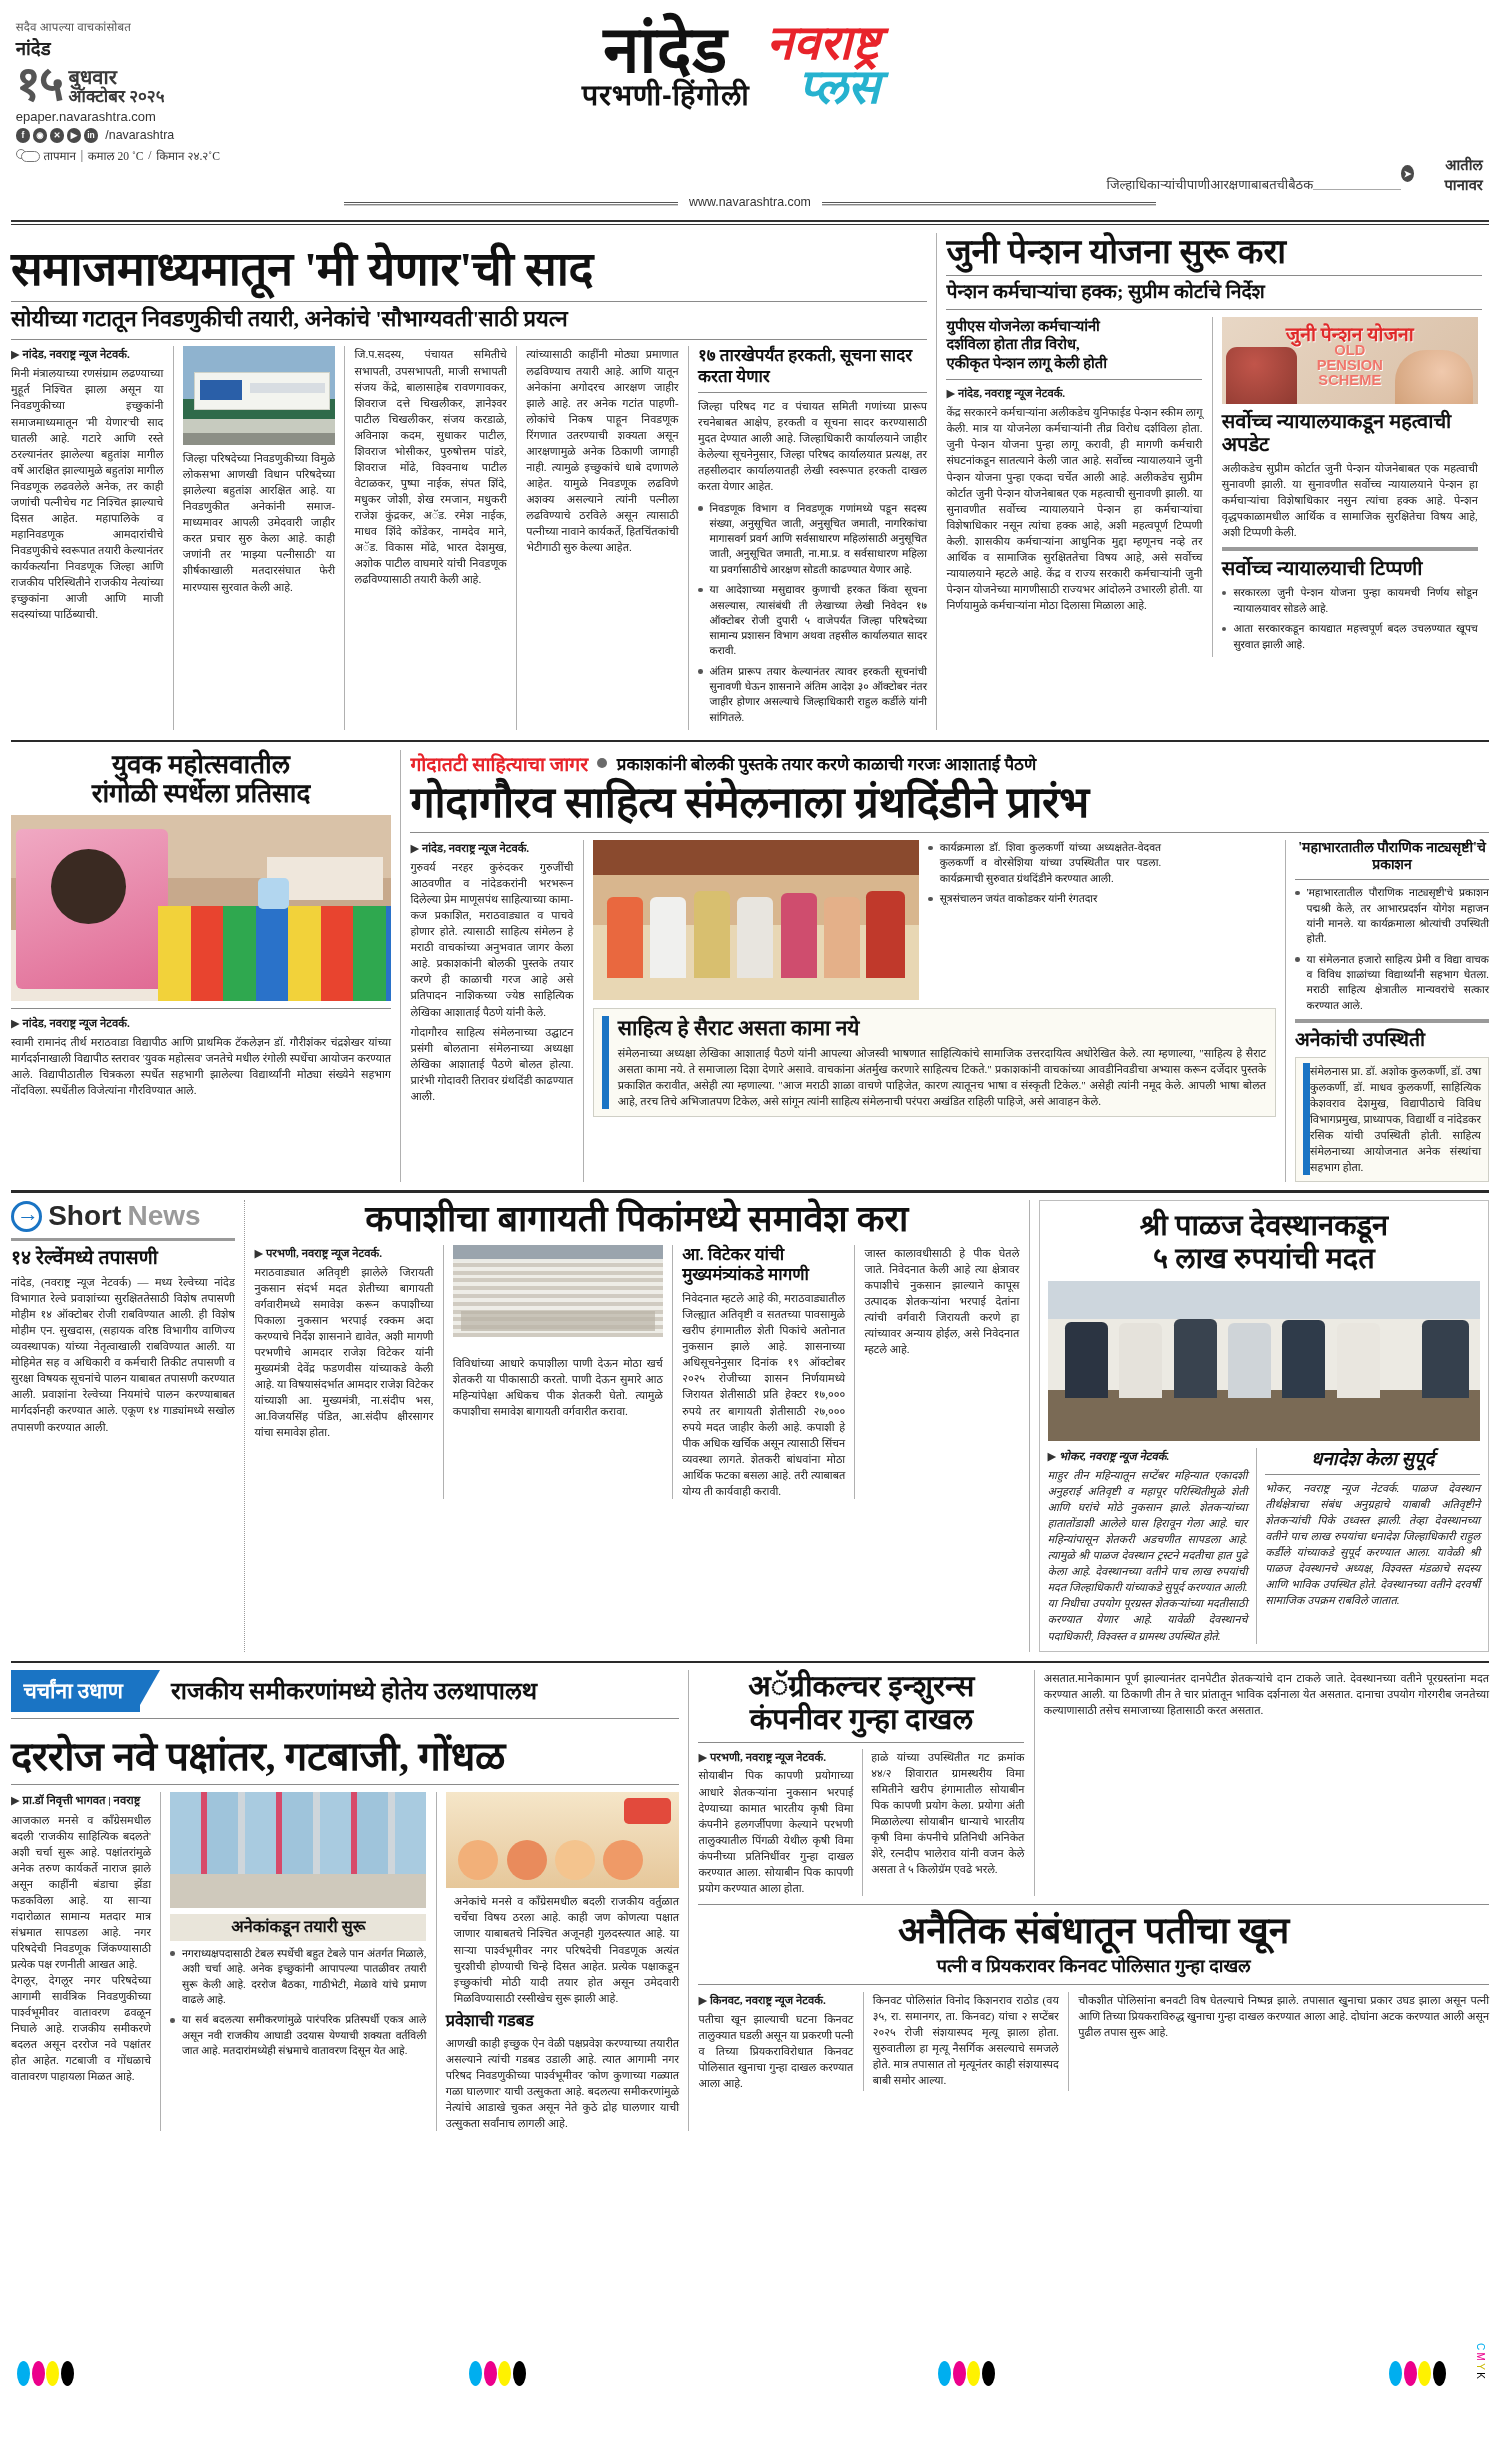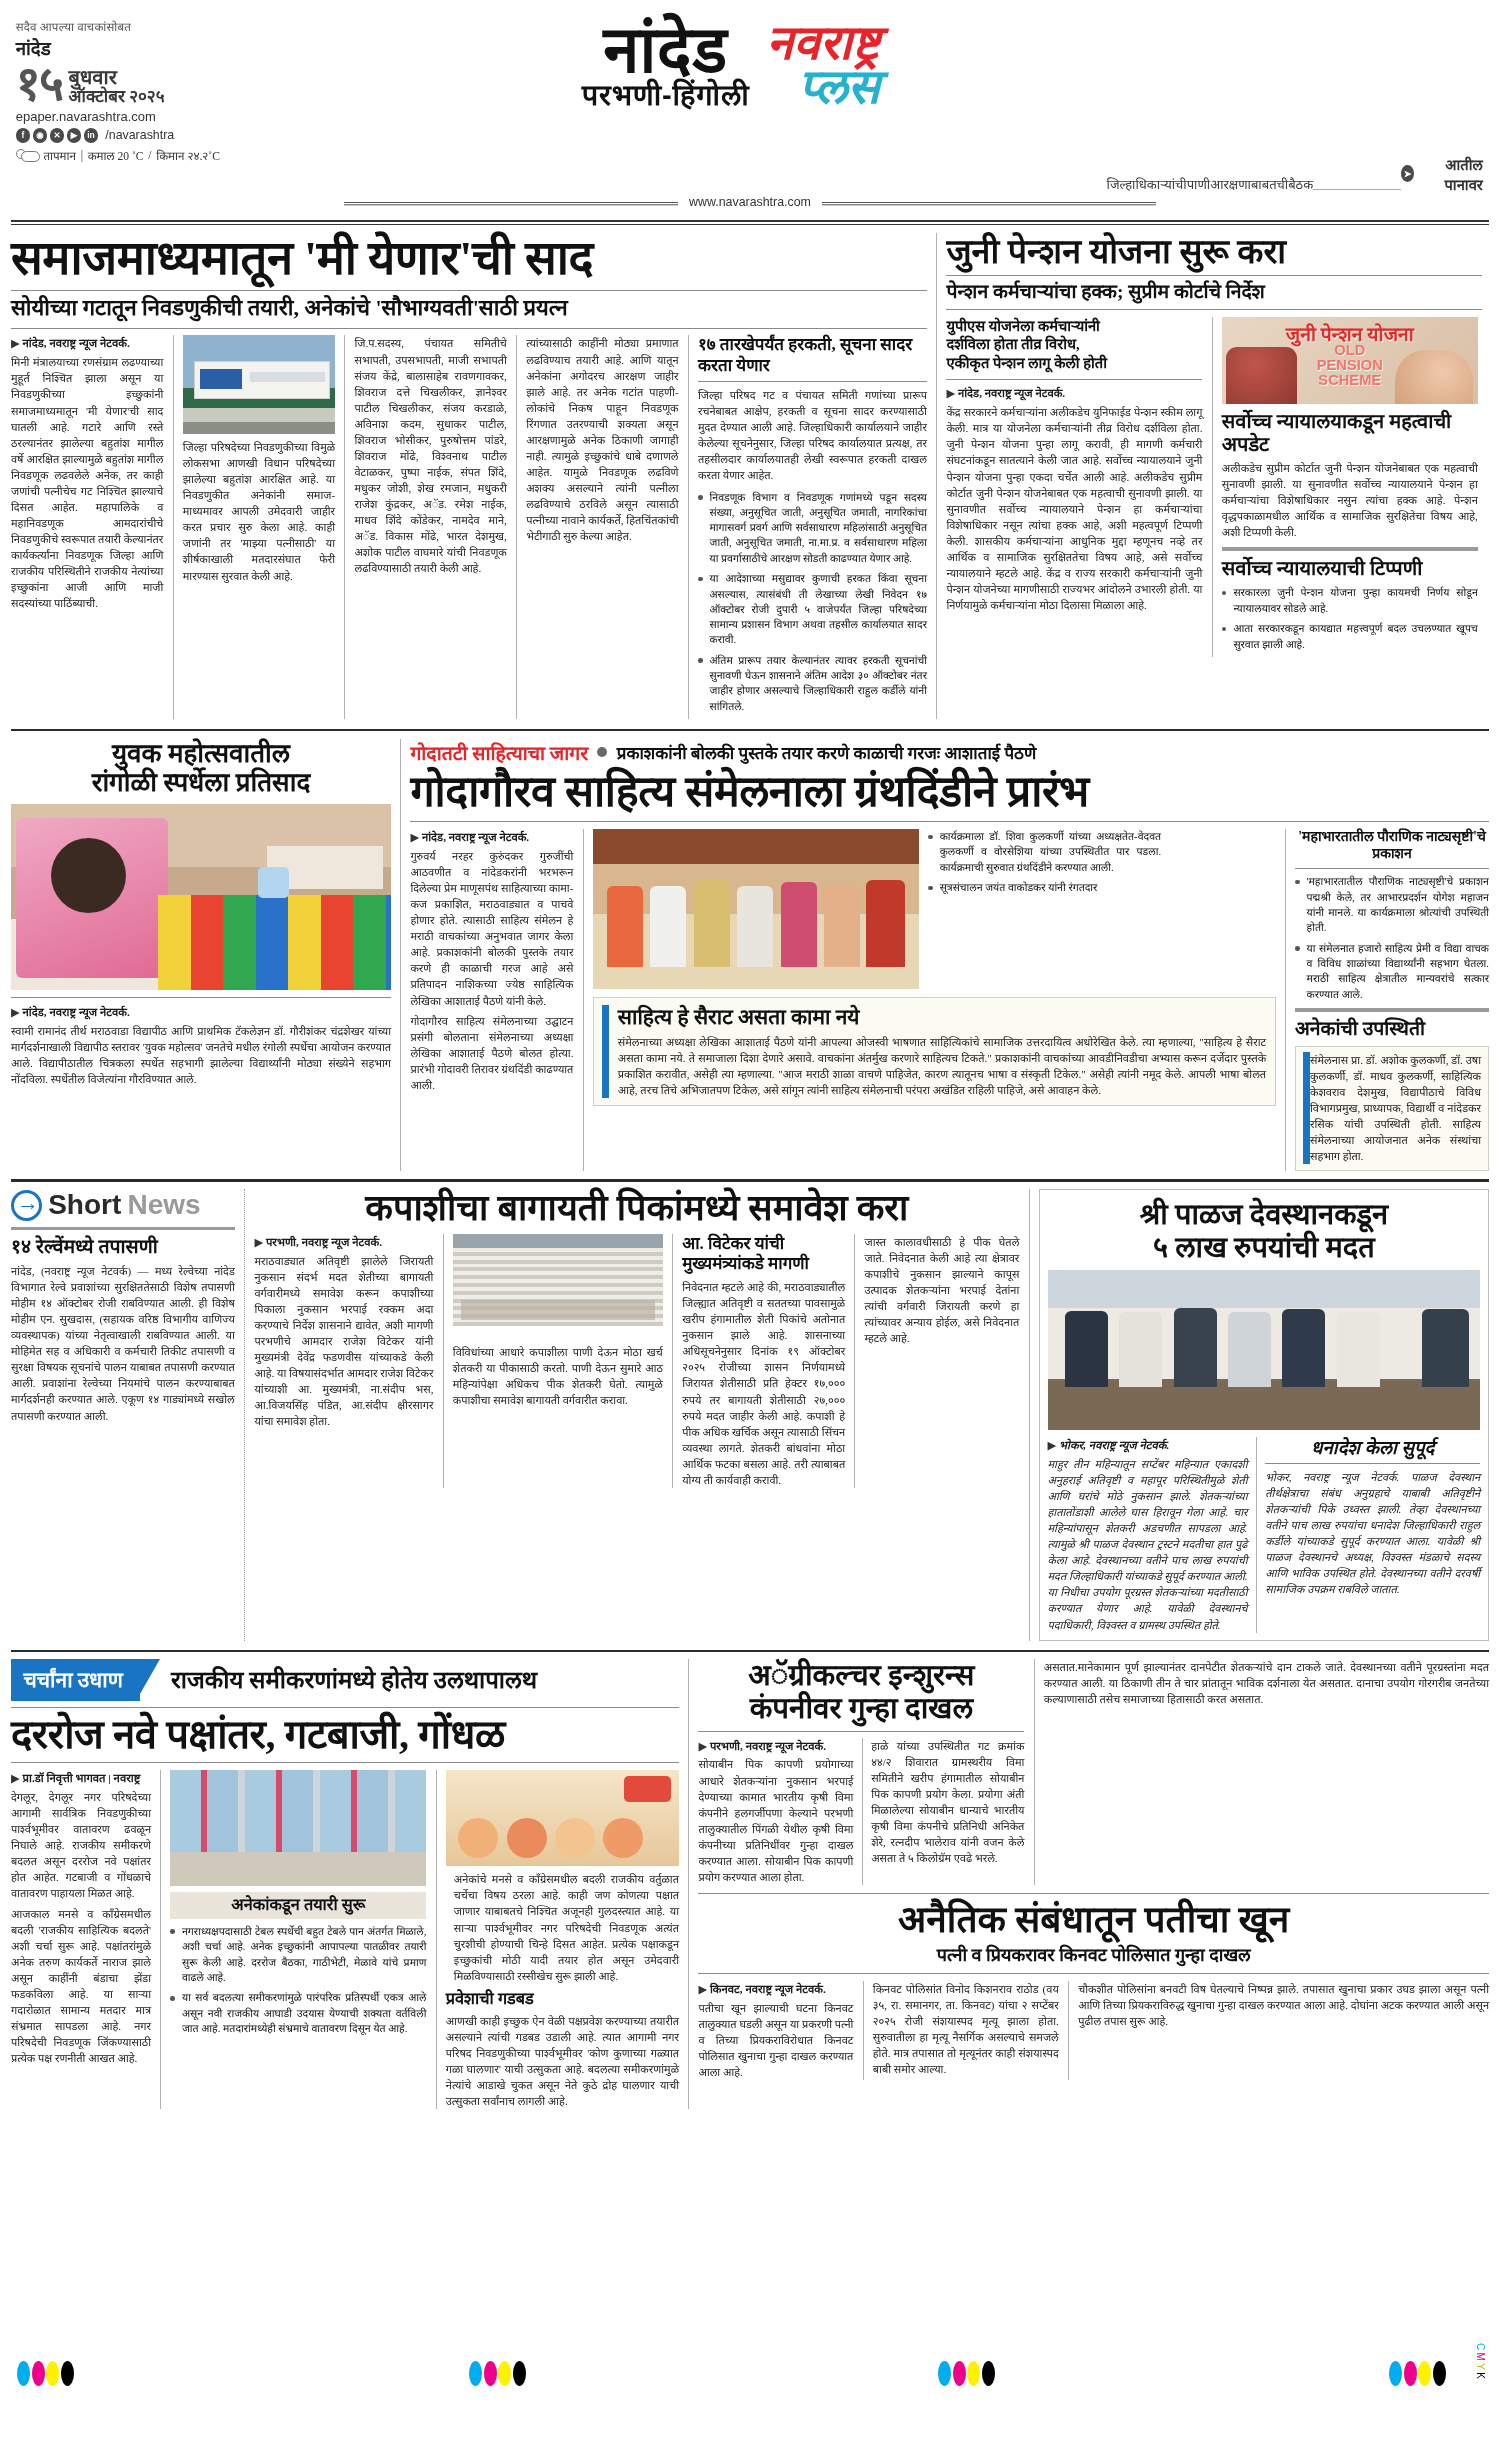--- a/index.html
+++ b/index.html
@@ -65,21 +65,21 @@
       background:linear-gradient(#caa77a,#8c6a44);}
 
   .mh-urlbar{display:flex;align-items:center;justify-content:center;gap:11px;margin-top:1.6px;}
   .mh-urlbar .ln{height:0.8px;background:#555;flex:1;max-width:334px;box-shadow:0 2.3px 0 #555;}
   .mh-urlbar .u{font-size:12.4px;color:#333;font-family:"Liberation Sans",sans-serif;}
 
   .topline{height:2.3px;background:#333;margin-top:11px;}
   .topline2{height:0.8px;background:#333;margin-top:1.6px;}
 
   
-  .hl-xl{font-size:47px;font-weight:bold;line-height:1.08;letter-spacing:-0.4px;}
+  .hl-xl{font-size:47px;font-weight:bold;line-height:1.08;letter-spacing:-0.4px;margin-top:11px;}
   .hl-lg{font-size:34px;font-weight:bold;line-height:1.1;}
   .hl-md{font-size:26px;font-weight:bold;line-height:1.12;}
   .hl-sm{font-size:20px;font-weight:bold;line-height:1.15;}
   .sub-lg{font-size:22px;font-weight:bold;line-height:1.2;}
   .sub-md{font-size:16.3px;font-weight:bold;line-height:1.2;}
   .kicker-blk{font-weight:bold;font-size:17px;}
 
   .body-txt{font-size:11px;line-height:1.46;text-align:justify;color:#1b1b1b;}
   .byline{font-size:11.3px;font-weight:bold;color:#1b1b1b;margin-bottom:3.9px;}
   .byline .tri{color:#333;}
@@ -504,22 +504,22 @@
       </div>
       <div class="rule-thin" style="margin:6.2px 0 4.7px;"></div>
       <div class="hl-xl" style="font-size:40px;">दररोज नवे पक्षांतर, गटबाजी, गोंधळ</div>
       <div class="rule-thin" style="margin:6.2px 0 7px;"></div>
 
       <div class="row" style="gap:9.3px;">
         <div style="width:140px;">
           <div class="byline">
             <span class="tri">▶</span> <span>प्रा.डॉ निवृत्ती भागवत | नवराष्ट्र</span>
           </div>
+          <div class="body-txt" style="margin-top:4.7px;">आजकाल मनसे व काँग्रेसमधील बदली 'राजकीय साहित्यिक बदलते' अशी चर्चा सुरू आहे. पक्षांतरांमुळे अनेक तरुण कार्यकर्ते नाराज झाले असून काहींनी बंडाचा झेंडा फडकविला आहे. या साऱ्या गदारोळात सामान्य मतदार मात्र संभ्रमात सापडला आहे. नगर परिषदेची निवडणूक जिंकण्यासाठी प्रत्येक पक्ष रणनीती आखत आहे.</div>
           <div class="body-txt">देगलूर, देगलूर नगर परिषदेच्या आगामी सार्वत्रिक निवडणुकीच्या पार्श्वभूमीवर वातावरण ढवळून निघाले आहे. राजकीय समीकरणे बदलत असून दररोज नवे पक्षांतर होत आहेत. गटबाजी व गोंधळाचे वातावरण पाहायला मिळत आहे.</div>
-          <div class="body-txt" style="margin-top:4.7px;">आजकाल मनसे व काँग्रेसमधील बदली 'राजकीय साहित्यिक बदलते' अशी चर्चा सुरू आहे. पक्षांतरांमुळे अनेक तरुण कार्यकर्ते नाराज झाले असून काहींनी बंडाचा झेंडा फडकविला आहे. या साऱ्या गदारोळात सामान्य मतदार मात्र संभ्रमात सापडला आहे. नगर परिषदेची निवडणूक जिंकण्यासाठी प्रत्येक पक्ष रणनीती आखत आहे.</div>
         </div>
         <div class="vdiv"></div>
         <div style="width:256px;">
           <div class="photo" style="height:116px;background:
                linear-gradient(#cdd7de 0 40%, #e7e3da 40% 100%);">
             <div style="position:absolute;left:0;top:0;width:100%;height:84px;background:
                  repeating-linear-gradient(90deg,#a9cbe0 0 31px,#d74a6a 31px 37px,#9fc4db 37px 68px,#cfd6db 68px 75px);"></div>
             <div style="position:absolute;left:0;bottom:0;width:100%;height:34px;background:#cfc9bc;"></div>
           </div>
           <div class="hl-sm" style="font-size:16.3px;background:#e9e5da;text-align:center;padding:3.9px 0;margin-top:6.2px;">अनेकांकडून तयारी सुरू</div>

